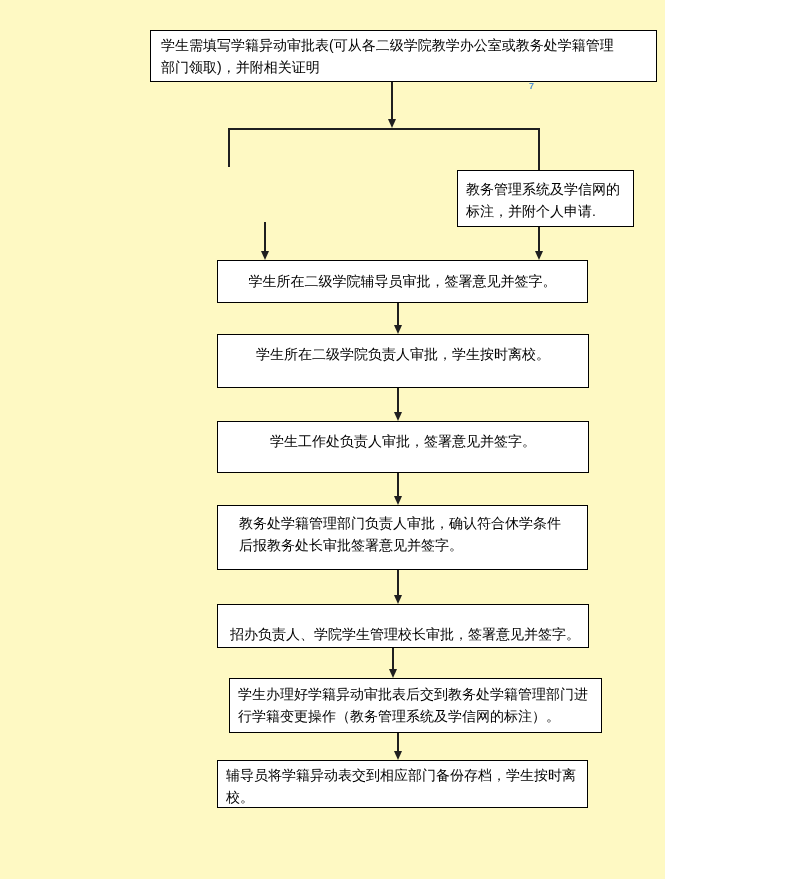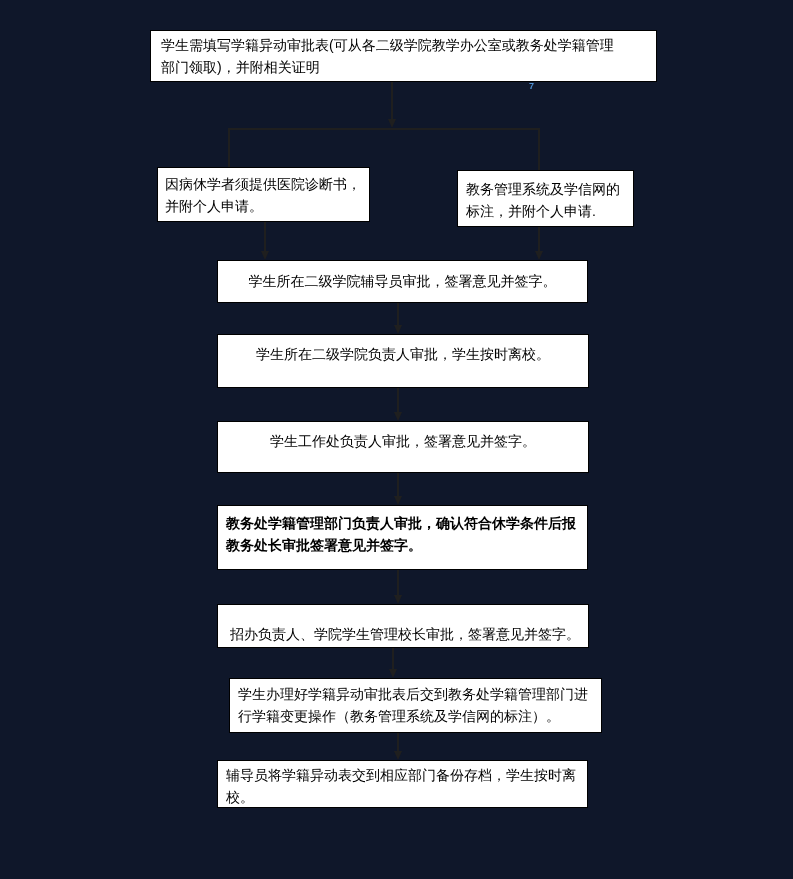--- a/index.html
+++ b/index.html
@@ -1,20 +1,20 @@
 <!DOCTYPE html>
 <html><head>
 <meta charset="utf-8">
 <style>
   html, body { margin: 0; padding: 0; background: #ffffff; }
   #canvas {
     position: relative;
-    width: 793px;
+    width: 665px;
     height: 879px;
-    background: #0f172a;
+    background: #fef9c3;
     font-family: "Liberation Sans", "DejaVu Sans", sans-serif;
     color: #000;
     overflow: hidden;
   }
   .node {
     position: absolute;
     box-sizing: border-box;
     border: 1.5px solid #000;
     background: #fff;
     font-size: 14px;
@@ -23,21 +23,21 @@
   }
   .node .t { display: block; }
   
   .n-start   { left:150px; top:30px;  width:507px; height:52px; padding:3px 10px; }
   .n-start .t { max-width:465px; }
   .n-sick    { left:157px; top:167px; width:213px; height:55px; padding:5px 6px 5px 7px; }
   .n-other   { left:457px; top:170px; width:177px; height:57px; padding:7px 6px 7px 8px; }
   .n-counsel { left:217px; top:260px; width:371px; height:43px; padding:9px 8px; text-align:center; }
   .n-chead   { left:217px; top:334px; width:372px; height:54px; padding:8px 8px; text-align:center; }
   .n-saffair { left:217px; top:421px; width:372px; height:52px; padding:8px 0; text-align:center; }
-  .n-regis   { left:217px; top:505px; width:371px; height:65px; padding:6px 8px;font-weight:bold; }
+  .n-regis   { left:217px; top:505px; width:371px; height:65px; padding:6px 21px; }
   .n-admis   { left:217px; top:604px; width:372px; height:44px; padding:18px 8px;text-align:right; }
   .n-change  { left:215px; top:678px; width:373px; height:55px; padding:4px 8px;margin-left:14px; }
   .n-archive { left:217px; top:760px; width:371px; height:48px; padding:3px 8px; }
 
   .line {
     position: absolute;
     background: #1f1f1f;
   }
   .arrow-down {
     position: absolute;
@@ -57,23 +57,20 @@
 </style>
 </head>
 <body>
 
 <div id="canvas">
 
   <div class="node n-start">
     <span class="t">学生需填写学籍异动审批表(可从各二级学院教学办公室或教务处学籍管理部门领取)，并附相关证明</span>
   </div>
 
-  <div class="node n-sick">
-    <span class="t">因病休学者须提供医院诊断书，并附个人申请。</span>
-  </div>
 
   <div class="node n-other">
     <span class="t">教务管理系统及学信网的标注，并附个人申请.</span>
   </div>
 
   <div class="node n-counsel">
     <span class="t">学生所在二级学院辅导员审批，签署意见并签字。</span>
   </div>
 
   <div class="node n-chead">

